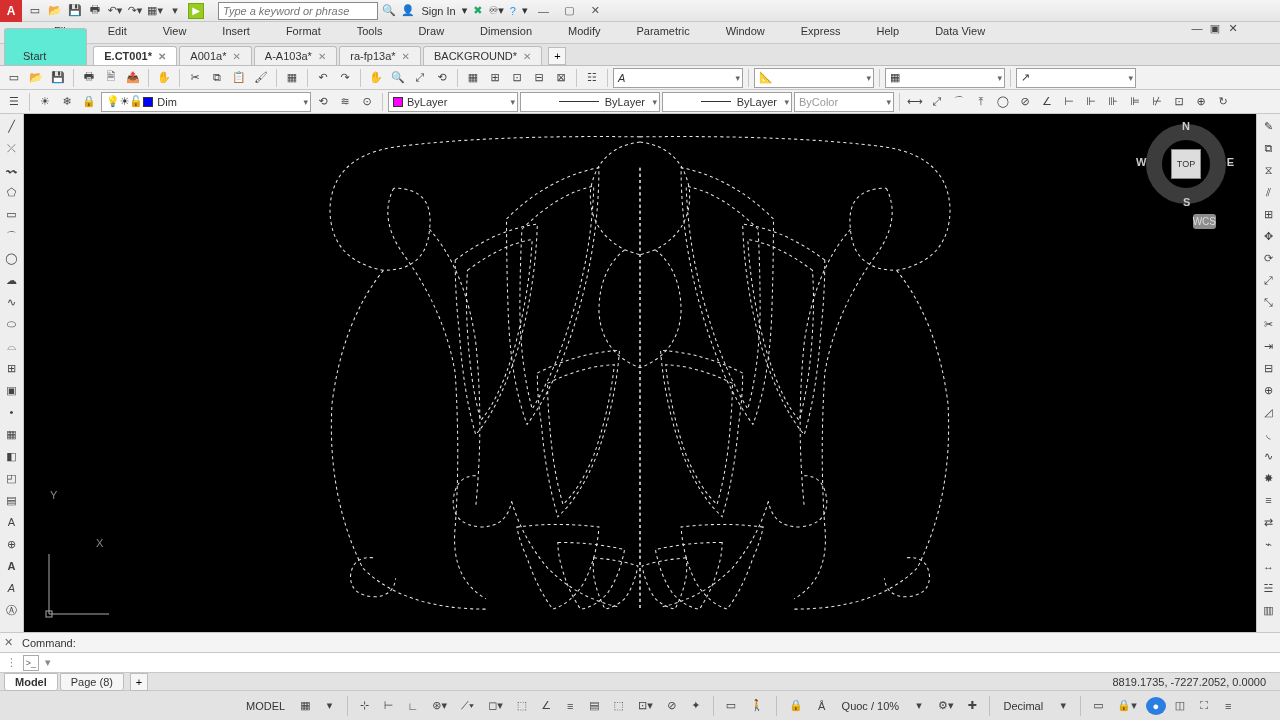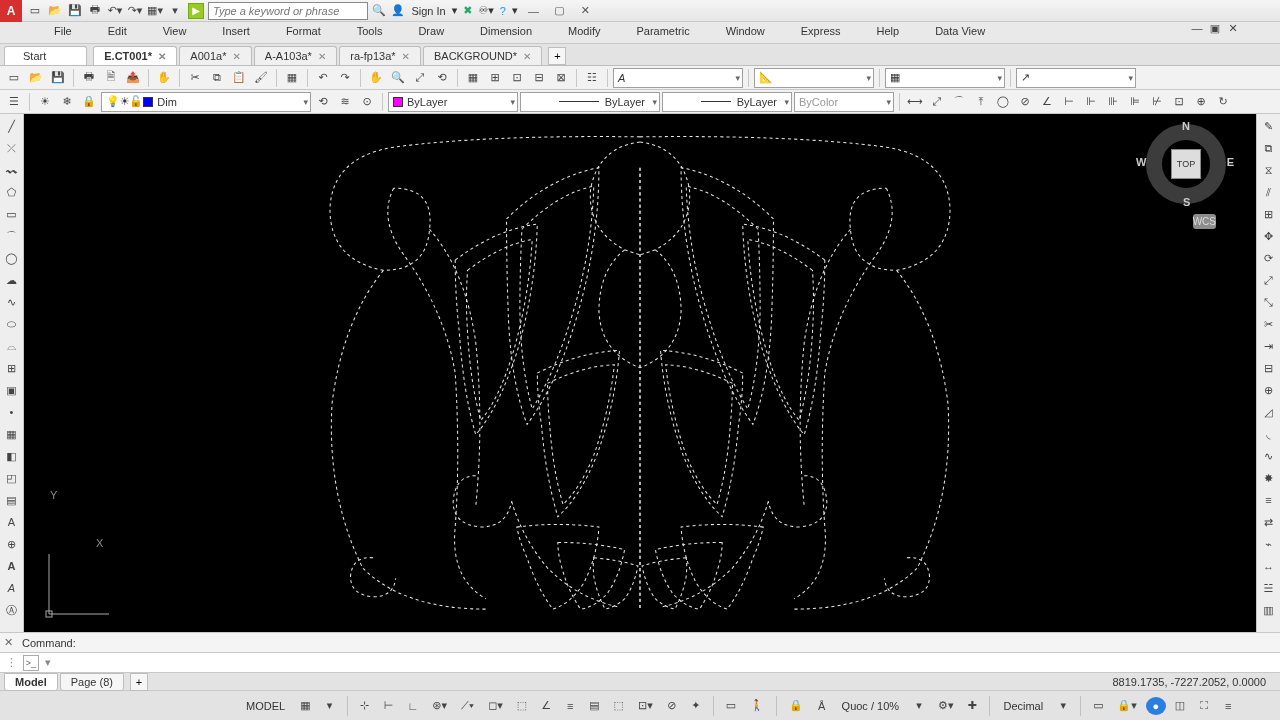--- a/index.html
+++ b/index.html
@@ -5,32 +5,32 @@
 * { margin: 0; padding: 0; box-sizing: border-box; font-family: "Segoe UI", Arial, sans-serif; font-size: 11px; }
 html, body { width: 1280px; height: 720px; overflow: hidden; background: #f0f0f0; }
 
 .title-bar { height: 22px; background: linear-gradient(#f5f5f5,#e6e6e6); display: flex; align-items: center; border-bottom: 1px solid #c8c8c8; }
 .title-bar .logo { width: 22px; height: 22px; background:#d62f2f; color:#fff; display:flex; align-items:center; justify-content:center; font-weight:bold; font-size:12px; }
 .title-bar .qat { display:flex; align-items:center; gap:2px; padding:0 4px; }
 .title-bar .qat .ico { width:18px; height:18px; display:flex; align-items:center; justify-content:center; color:#444; border:1px solid transparent; border-radius:2px; }
 .title-bar .title-text { flex:1; text-align:center; color:#333; }
 .title-bar .search-wrap { display:flex; align-items:center; gap:4px; }
 .title-bar .search-wrap .srch-btn { width:16px;height:16px;background:#9c2; border:1px solid #7a1; display:flex;align-items:center;justify-content:center;color:#fff;font-size:10px;}
-.title-bar input.search { width:160px; height:18px; border:1px solid #888; padding:0 4px; font-style:italic; color:#888; }
+.title-bar input.search { width:160px; height:18px; border:1px solid #888; padding:0 4px; font-style:italic; color:#888;margin-left:10px; }
 .title-bar .right-tools { display:flex; align-items:center; gap:6px; padding:0 6px; color:#333; }
 .win-btn { width:20px; height:18px; display:flex;align-items:center;justify-content:center; color:#555;}
 
 .menu-bar { height:22px; background:#e9e9e9; display:flex; padding:0 38px 0 44px; gap:16px; border-bottom:1px solid #c8c8c8; }
 .menu-bar .m { padding:3px 10px; color:#333; }
 .menu-bar .spacer { flex:1; }
 .menu-bar .win-mini { display:flex; gap:0;}
 .menu-bar .win-mini span{ width:18px;text-align:center;color:#444;}
 
 .tabs-bar { height:22px; background:#e3e3e3; display:flex; align-items:flex-end; padding:0 0 0 4px; border-bottom:1px solid #bdbdbd; }
-.start-tab { padding:3px 40px 3px 18px; background:#ffffff; border:1px solid #bdbdbd; border-bottom:none; border-radius:3px 3px 0 0; margin-right:6px; color:#333;}
+.start-tab { padding:21px 40px 3px 18px; background:#5eead4; border:1px solid #bdbdbd; border-bottom:none; border-radius:3px 3px 0 0; margin-right:6px; color:#333;}
 .tab { padding:3px 10px; background:#f0f0f0; border:1px solid #bdbdbd; border-bottom:none; border-radius:3px 3px 0 0; margin-right:2px; display:flex; align-items:center; gap:6px; color:#333;}
 .tab.active { background:#fff; font-weight:bold; }
 .tab .x { color:#888; font-size:10px; }
 .tab-plus { width:18px; height:18px; border:1px solid #bdbdbd; background:#f6f6f6; display:flex;align-items:center;justify-content:center; margin-left:4px;}
 
 .toolbar-row { height:24px; background:#f2f2f2; border-bottom:1px solid #c8c8c8; display:flex; align-items:center; padding:0 4px; gap:2px; }
 .toolbar-row .sep { width:1px; height:18px; background:#c8c8c8; margin:0 3px; }
 .tb { width:20px; height:20px; display:flex;align-items:center;justify-content:center; color:#444; border:1px solid transparent; border-radius:2px;}
 .combo { height:20px; border:1px solid #a0a0a0; background:#fff; display:flex; align-items:center; padding:0 14px 0 4px; position:relative; color:#333;}
 .combo::after { content:"▾"; position:absolute; right:2px; font-size:9px; color:#666;}

